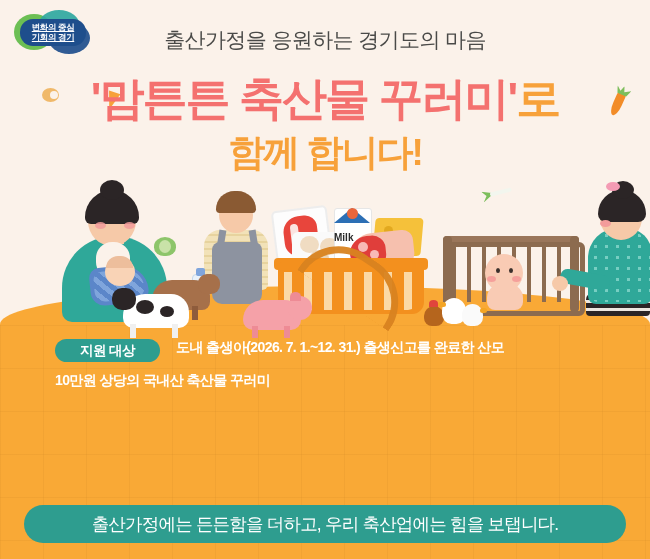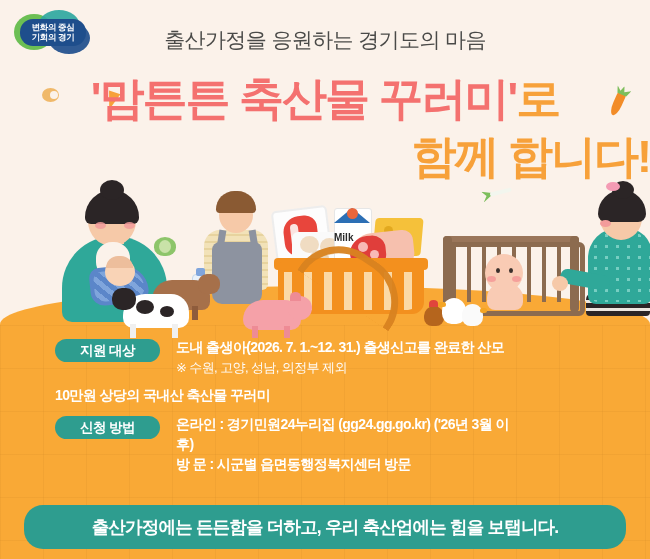--- a/index.html
+++ b/index.html
@@ -48,38 +48,38 @@
   .logo .b1{left:0;top:4px;width:40px;height:36px;background:#5FBB46;opacity:.92;}
   .logo .b2{left:24px;top:0;width:42px;height:32px;background:#2FA8A0;opacity:.92;}
   .logo .b3{left:34px;top:12px;width:42px;height:32px;background:#1E4E8C;opacity:.92;}
   .logo .plate{
     position:absolute;left:6px;top:9px;width:66px;height:27px;
     background:#1E4E8C;border-radius:13px;
     display:flex;flex-direction:column;align-items:center;justify-content:center;
     line-height:1.08;
   }
   .logo .plate span{
-    color:#fff;font-size:8.5px;font-weight:bold;letter-spacing:-.4px;white-space:nowrap;
+    color:#fff;font-size:8.5px;font-weight:bold;letter-spacing:-.4px;white-space:nowrap;text-decoration:underline;
   }
 
   
   .kicker{
     position:absolute;left:0;top:26px;width:650px;text-align:center;
     font-size:21px;color:#4a4a48;letter-spacing:-.6px;
     font-weight:400;
   }
   .title1{
     position:absolute;left:0;top:76px;width:650px;text-align:center;
     font-size:45px;font-weight:bold;letter-spacing:-2px;
     color:#F4716F;line-height:1;white-space:nowrap;
   }
   .title1 .suffix{color:#F7A13A;}
   .title2{
-    position:absolute;left:0;top:134px;width:650px;text-align:right;
-    font-size:45px;font-weight:bold;letter-spacing:-2px;
+    position:absolute;left:0;top:134px;width:650px;text-align:center;
+    font-size:37px;font-weight:bold;letter-spacing:-2px;
     color:#F7A13A;line-height:1;
   }
   .quote-mark{
     position:absolute;left:106px;top:92px;
     width:0;height:0;
     border-left:6px solid transparent;border-right:6px solid transparent;
     border-top:18px solid #F7A13A;
     transform:rotate(18deg);
   }
 
@@ -266,24 +266,24 @@
     color:#ffffff;font-size:13.5px;font-weight:bold;letter-spacing:-.6px;
     display:flex;align-items:center;justify-content:center;
     margin-right:16px;margin-top:1px;
   }
   .rowtext{flex:1 1 auto;color:#ffffff;letter-spacing:-.6px;}
   .rowtext .l1{font-size:14px;font-weight:bold;line-height:1.42;}
   .rowtext .l2{font-size:13px;font-weight:normal;line-height:1.5;opacity:.97;}
 
   
   .banner{
-    position:absolute;left:24px;top:505px;width:602px;height:44px;
+    position:absolute;left:24px;top:505px;width:602px;height:38px;
     background:#2E9D8F;border-radius:19px;
     display:flex;align-items:center;justify-content:center;
-    color:#ffffff;font-size:17.5px;font-weight:bold;letter-spacing:-.8px;
+    color:#ffffff;font-size:17.5px;font-weight:normal;letter-spacing:-.8px;
     white-space:nowrap;
   }
 </style>
 </head>
 <body>
 
 <div id="poster">
 
   <div class="cream-bg"></div>
   <div class="orange-bg"></div>
@@ -408,35 +408,27 @@
     <div class="fig duck2"></div>
     <div class="fig duck2b"></div>
   </div>
 
   <div class="info">
 
     <div class="row">
       <div class="badge">지원 대상</div>
       <div class="rowtext">
         <div class="l1">도내 출생아(2026. 7. 1.~12. 31.) 출생신고를 완료한 산모</div>
-        <div class="l2">※ 수원, 고양, 성남, 의정부 제외</div>
       </div>
     </div>
 
     <div class="row">
       <div class="rowtext">
         <div class="l1">10만원 상당의 국내산 축산물 꾸러미</div>
       </div>
     </div>
 
-    <div class="row">
-      <div class="badge">신청 방법</div>
-      <div class="rowtext">
-        <div class="l1">온라인 : 경기민원24누리집 (gg24.gg.go.kr) ('26년 3월 이후)</div>
-        <div class="l1">방    문 : 시군별 읍면동행정복지센터 방문</div>
-      </div>
-    </div>
 
   </div>
 
   <div class="banner">출산가정에는 든든함을 더하고, 우리 축산업에는 힘을 보탭니다.</div>
 
 </div>
 
 </body></html>

